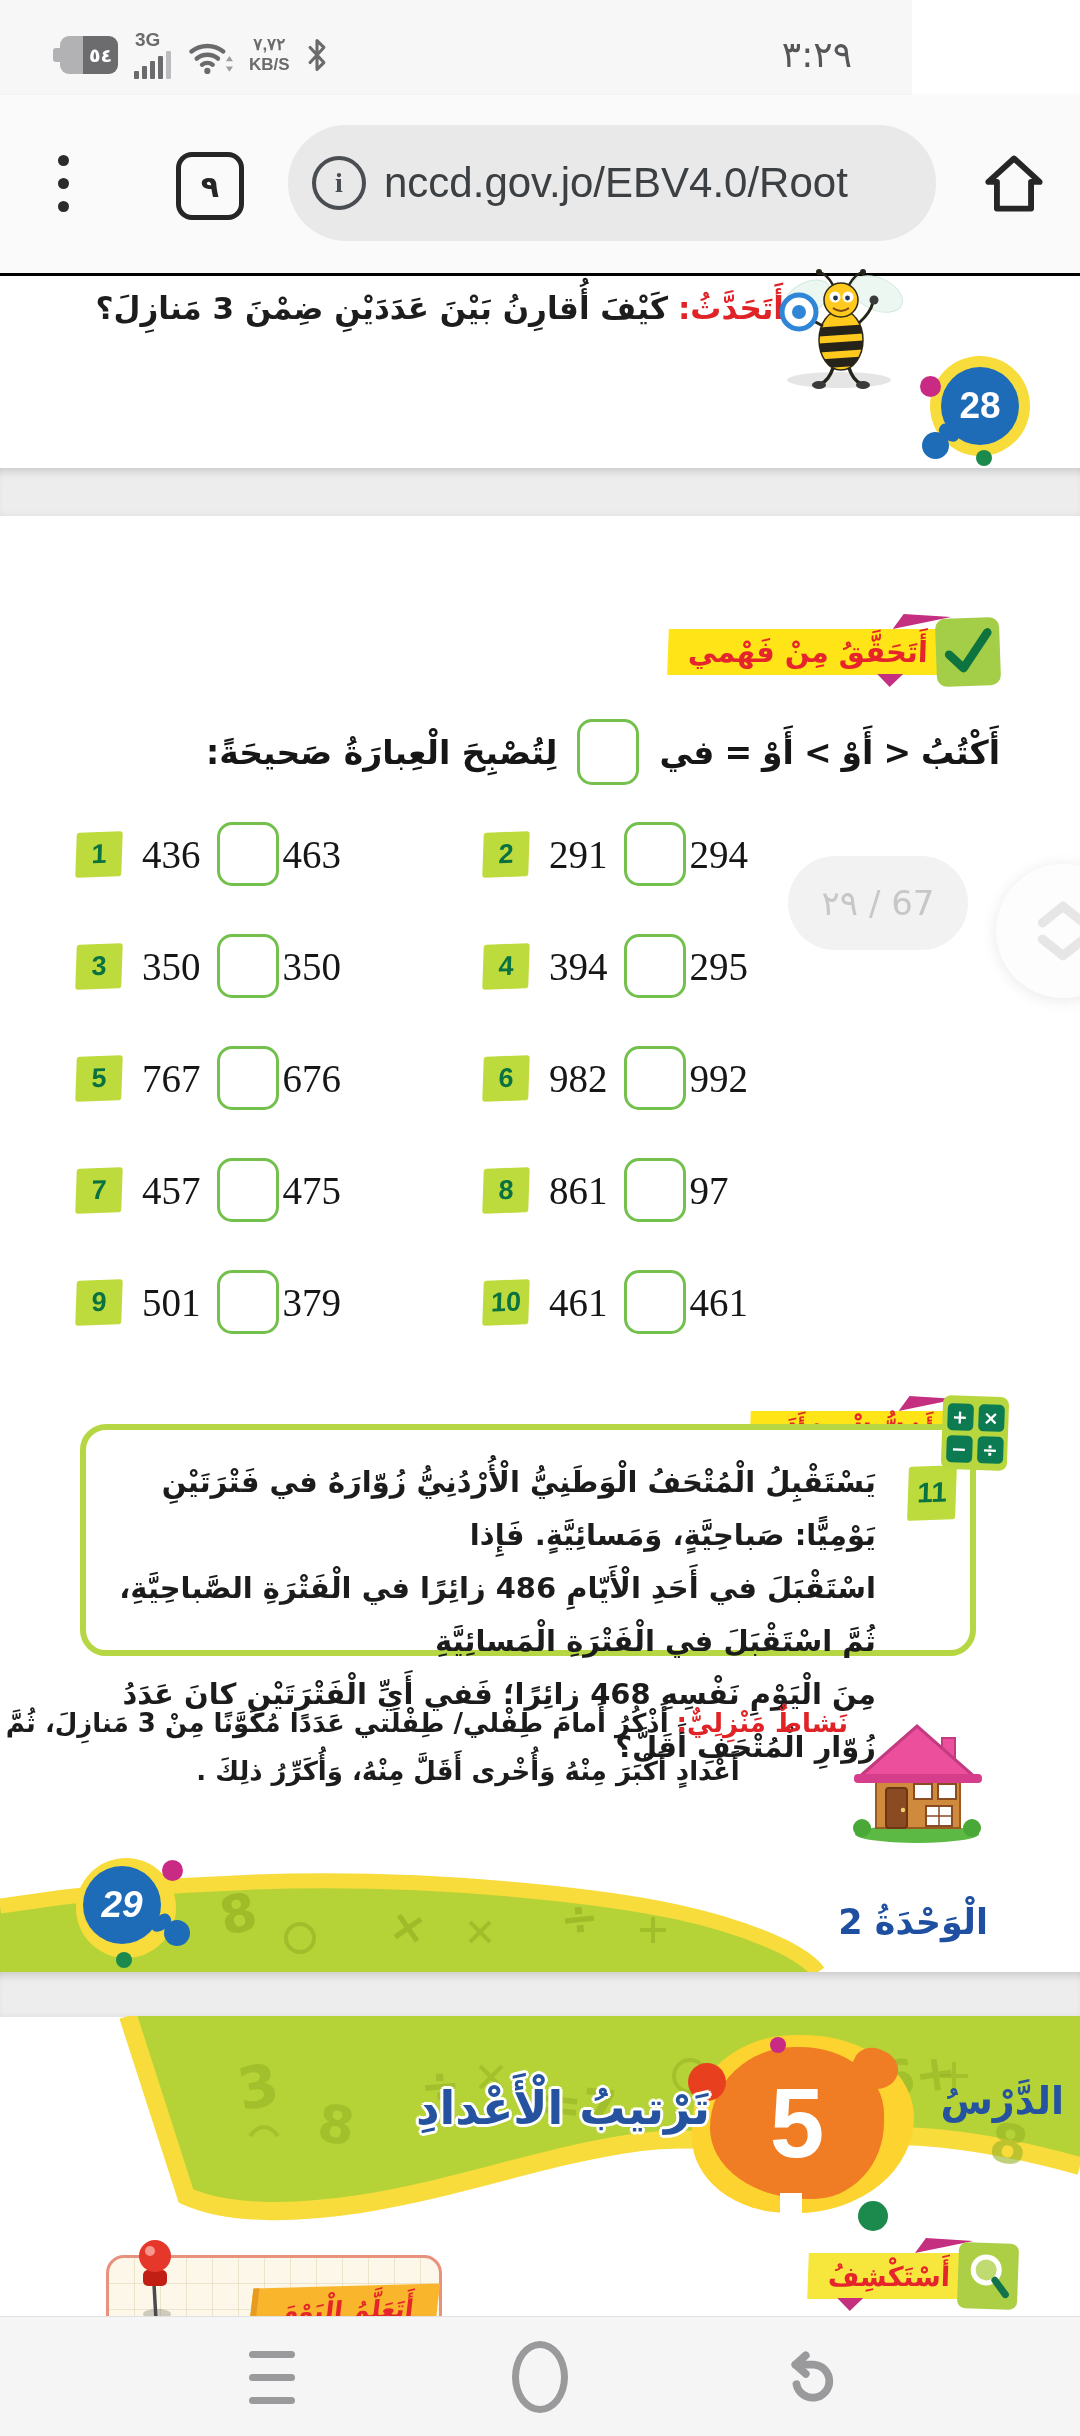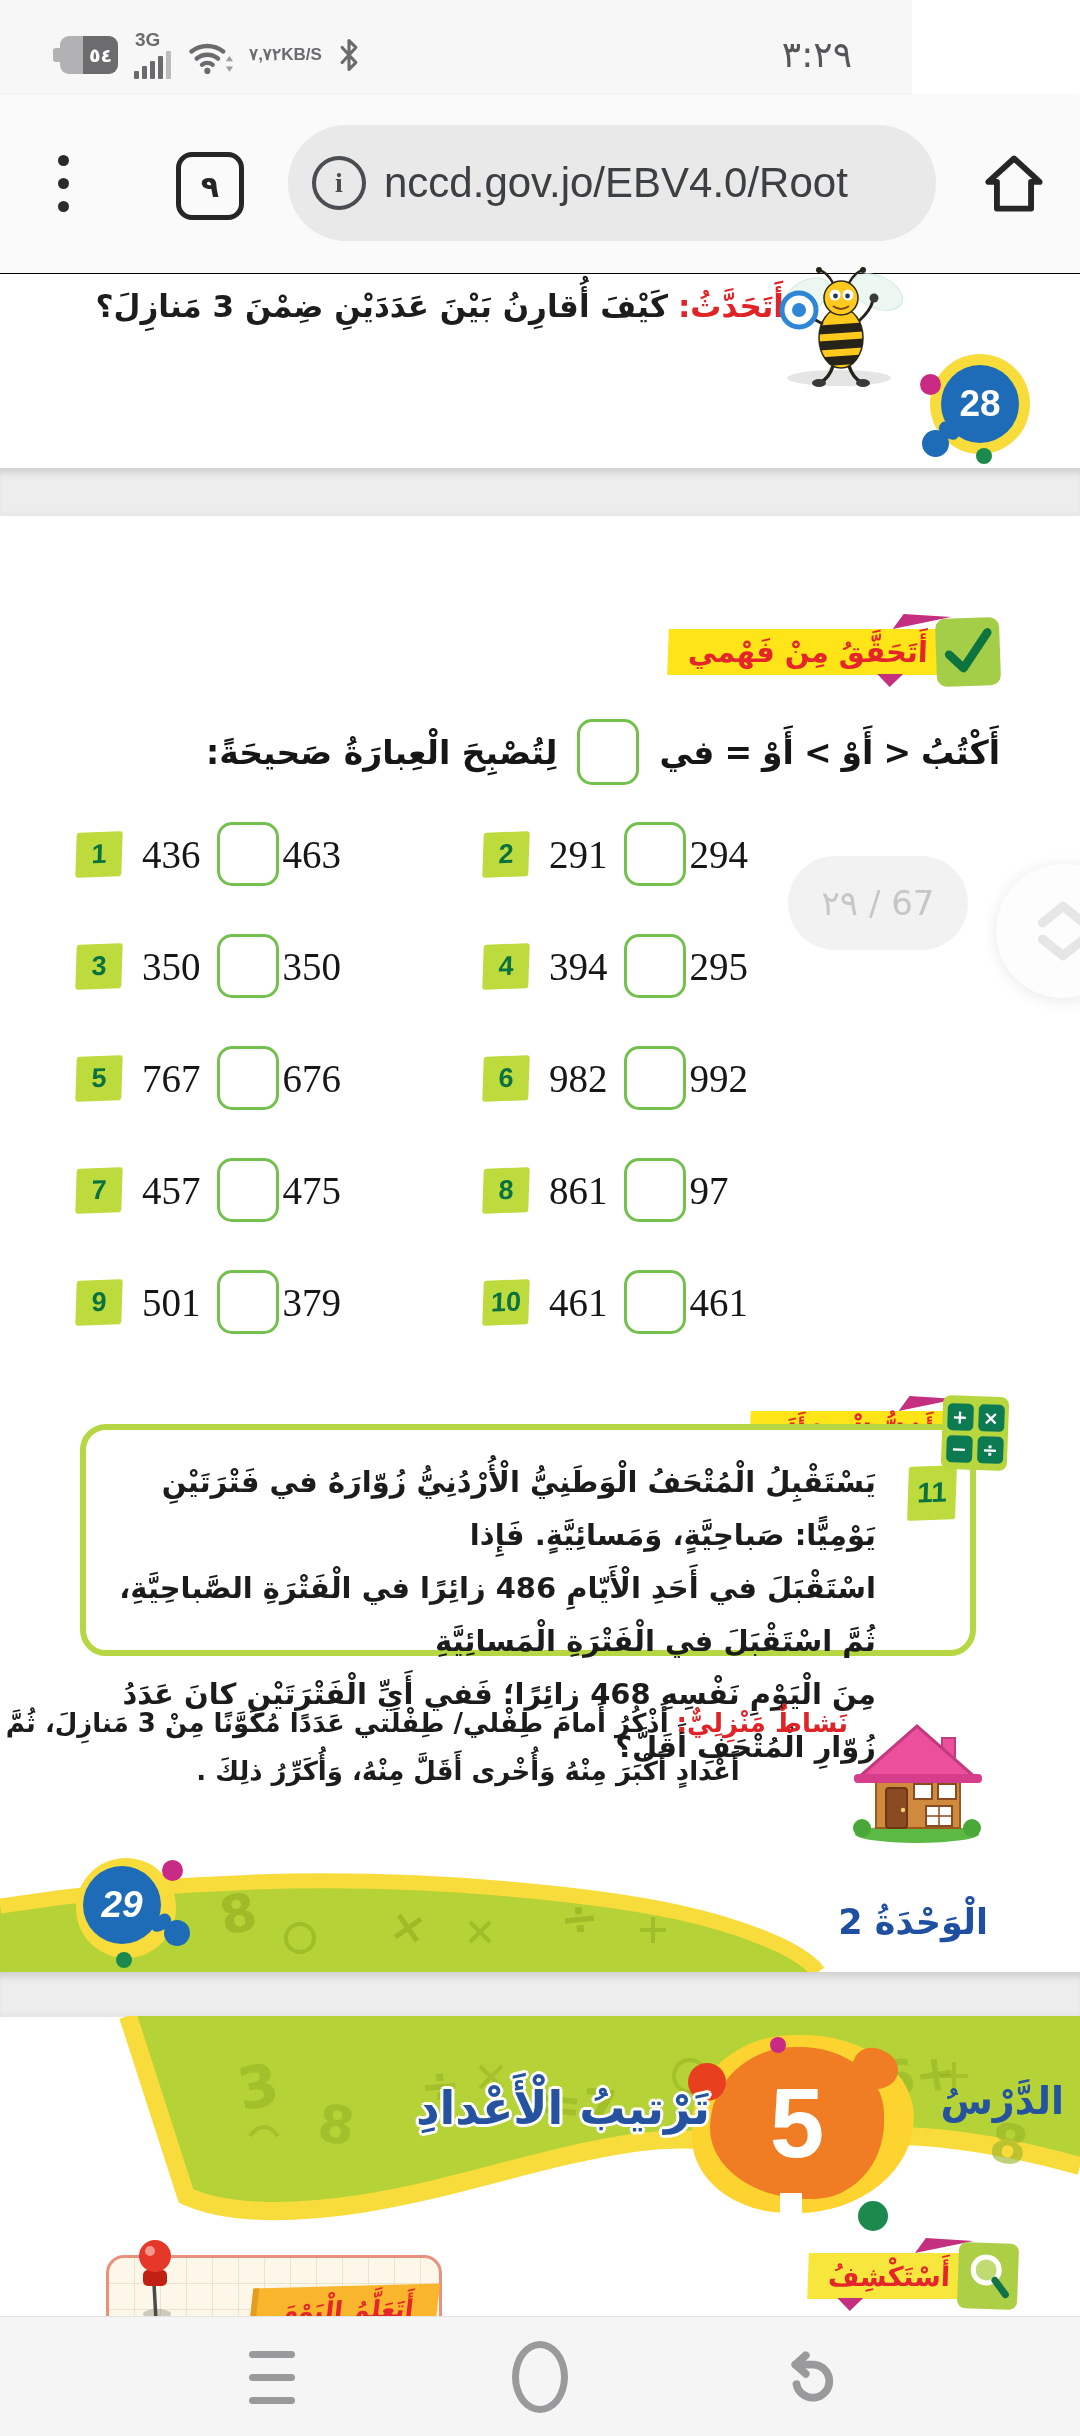--- a/index.html
+++ b/index.html
@@ -13,38 +13,38 @@
   .battery .nub{position:absolute;left:-7px;top:12px;width:7px;height:14px;background:#b2b2b4;border-radius:3px 0 0 3px;}
   .battery .seg-l{width:40%;background:#b2b2b4;border-radius:9px 0 0 9px;}
   .battery .seg-d{flex:1;background:#6c6c6e;border-radius:0 9px 9px 0;display:flex;align-items:center;justify-content:center;
                   color:#fff;font-size:19px;font-weight:bold;}
   .sig{display:flex;flex-direction:column;align-items:flex-start;}
   .sig .g3{font:bold 19px "Liberation Sans",sans-serif;color:#6b6b6d;line-height:18px;margin-left:1px;}
   .bars{display:flex;align-items:flex-end;gap:3px;margin-top:2px;}
   .bars i{display:block;width:5px;background:#6b6b6d;border-radius:1px;}
   .bars i:nth-child(1){height:8px;}.bars i:nth-child(2){height:13px;}.bars i:nth-child(3){height:18px;}
   .bars i:nth-child(4){height:23px;}.bars i:nth-child(5){height:28px;background:#bcbcbe;}
-  .speed{display:flex;flex-direction:row;align-items:center;color:#6b6b6d;
+  .speed{display:flex;flex-direction:column;align-items:center;color:#6b6b6d;
          font:bold 17px "Liberation Sans",sans-serif;line-height:20px;}
   .time{margin-left:auto;font-size:36px;color:#565658;}
   
   .browser-bar{position:absolute;left:0;top:95px;width:1080px;height:178px;background:#fafafa;
                box-shadow:0 2px 5px rgba(0,0,0,0.10);}
   .menu-dots{position:absolute;left:58px;top:60px;width:12px;cursor:pointer;}
   .menu-dots i{display:block;width:11px;height:11px;border-radius:50%;background:#2b2b2b;margin-bottom:12px;}
   .tab-box{position:absolute;left:176px;top:57px;width:58px;height:58px;border:5.5px solid #262626;border-radius:16px;
            display:flex;align-items:center;justify-content:center;font-size:30px;font-weight:bold;color:#262626;}
   .url-pill{position:absolute;left:288px;top:30px;width:648px;height:116px;background:#e9e9ea;border-radius:58px;
             display:flex;align-items:center;padding:0 24px;box-sizing:border-box;gap:18px;}
   .info-ic{width:46px;height:46px;border:4.5px solid #4a4d51;border-radius:50%;flex:0 0 auto;
            display:flex;align-items:center;justify-content:center;font:bold 28px "Liberation Serif",serif;color:#4a4d51;}
   .url-text{font:400 42px "Liberation Sans",sans-serif;color:#3c4043;white-space:nowrap;overflow:hidden;}
   .home-btn{position:absolute;right:34px;top:56px;}
   
-  .prev-page{position:absolute;left:0;top:273px;width:1080px;height:195px;background:#fff;border-top:1px solid #000000;}
+  .prev-page{position:absolute;left:0;top:273px;width:1080px;height:195px;background:#fff;border-top:3px solid #000000;}
   .gap-band{position:absolute;left:0;width:1080px;background:#ededee;
             box-shadow:inset 0 10px 10px -7px rgba(0,0,0,0.16), inset 0 -3px 4px rgba(0,0,0,0.03);}
   .gap1{top:468px;height:48px;}
   .gap2{top:1972px;height:45px;}
   .main-page{position:absolute;left:0;top:516px;width:1080px;height:1456px;background:#fff;}
   .next-page{position:absolute;left:0;top:2017px;width:1080px;height:299px;background:#fff;}
   
   .talk-line{position:absolute;right:296px;top:14px;direction:rtl;white-space:nowrap;font-size:31px;color:#1d1d1d;font-weight:600;}
   .talk-label{color:#e02327;font-weight:bold;margin-left:10px;}
   .bee{position:absolute;left:775px;top:-8px;}

